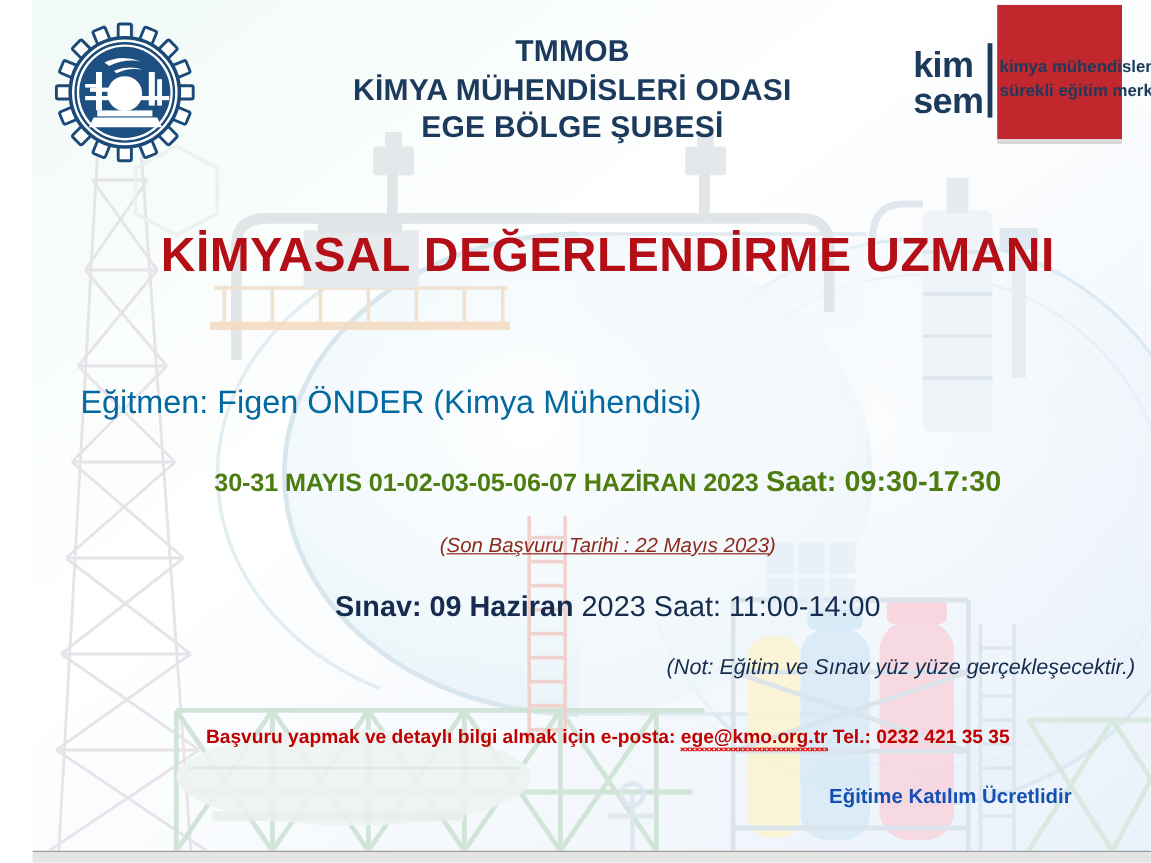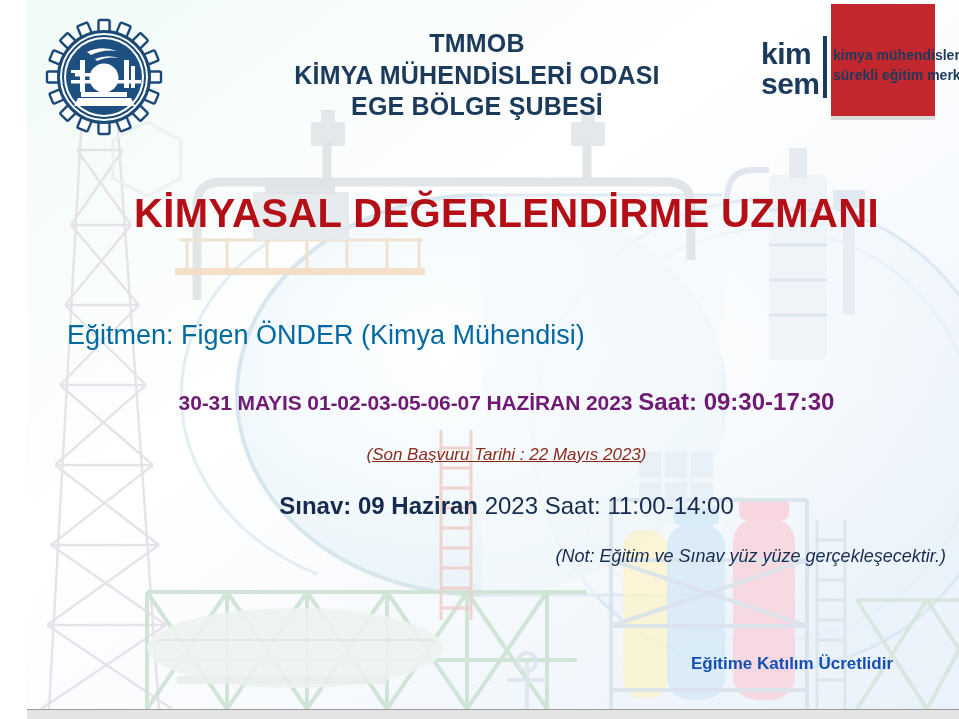--- a/index.html
+++ b/index.html
@@ -108,21 +108,21 @@
     font-size: 27px;
   }
 
   
   .date-line {
     position: absolute;
     left: 40px;
     top: 388px;
     width: 879px;
     text-align: center;
-    color: #701a75;
+    color: #4d7c0f;
     white-space: nowrap;
   }
   .date-line .dates {
     font-weight: bold;
     font-size: 21px;
     letter-spacing: -0.1px;
   }
   .date-line .hours {
     font-weight: bold;
     font-size: 24px;
@@ -463,16 +463,21 @@
   </div>
 
   <div class="exam-line">
     <span class="b">Sınav:</span>
     <span class="b">09 Haziran</span>
     <span>2023 Saat: 11:00-14:00</span>
   </div>
 
   <div class="note-line">(Not: Eğitim ve Sınav yüz yüze gerçekleşecektir.)</div>
 
+  <div class="contact-line">
+    <span>Başvuru yapmak ve detaylı bilgi almak için e-posta:</span>
+    <span class="email">ege@kmo.org.tr</span>
+    <span>Tel.: 0232 421 35 35</span>
+  </div>
 
   <div class="fee-line">Eğitime Katılım Ücretlidir</div>
 
 </div>
 
 </body></html>

